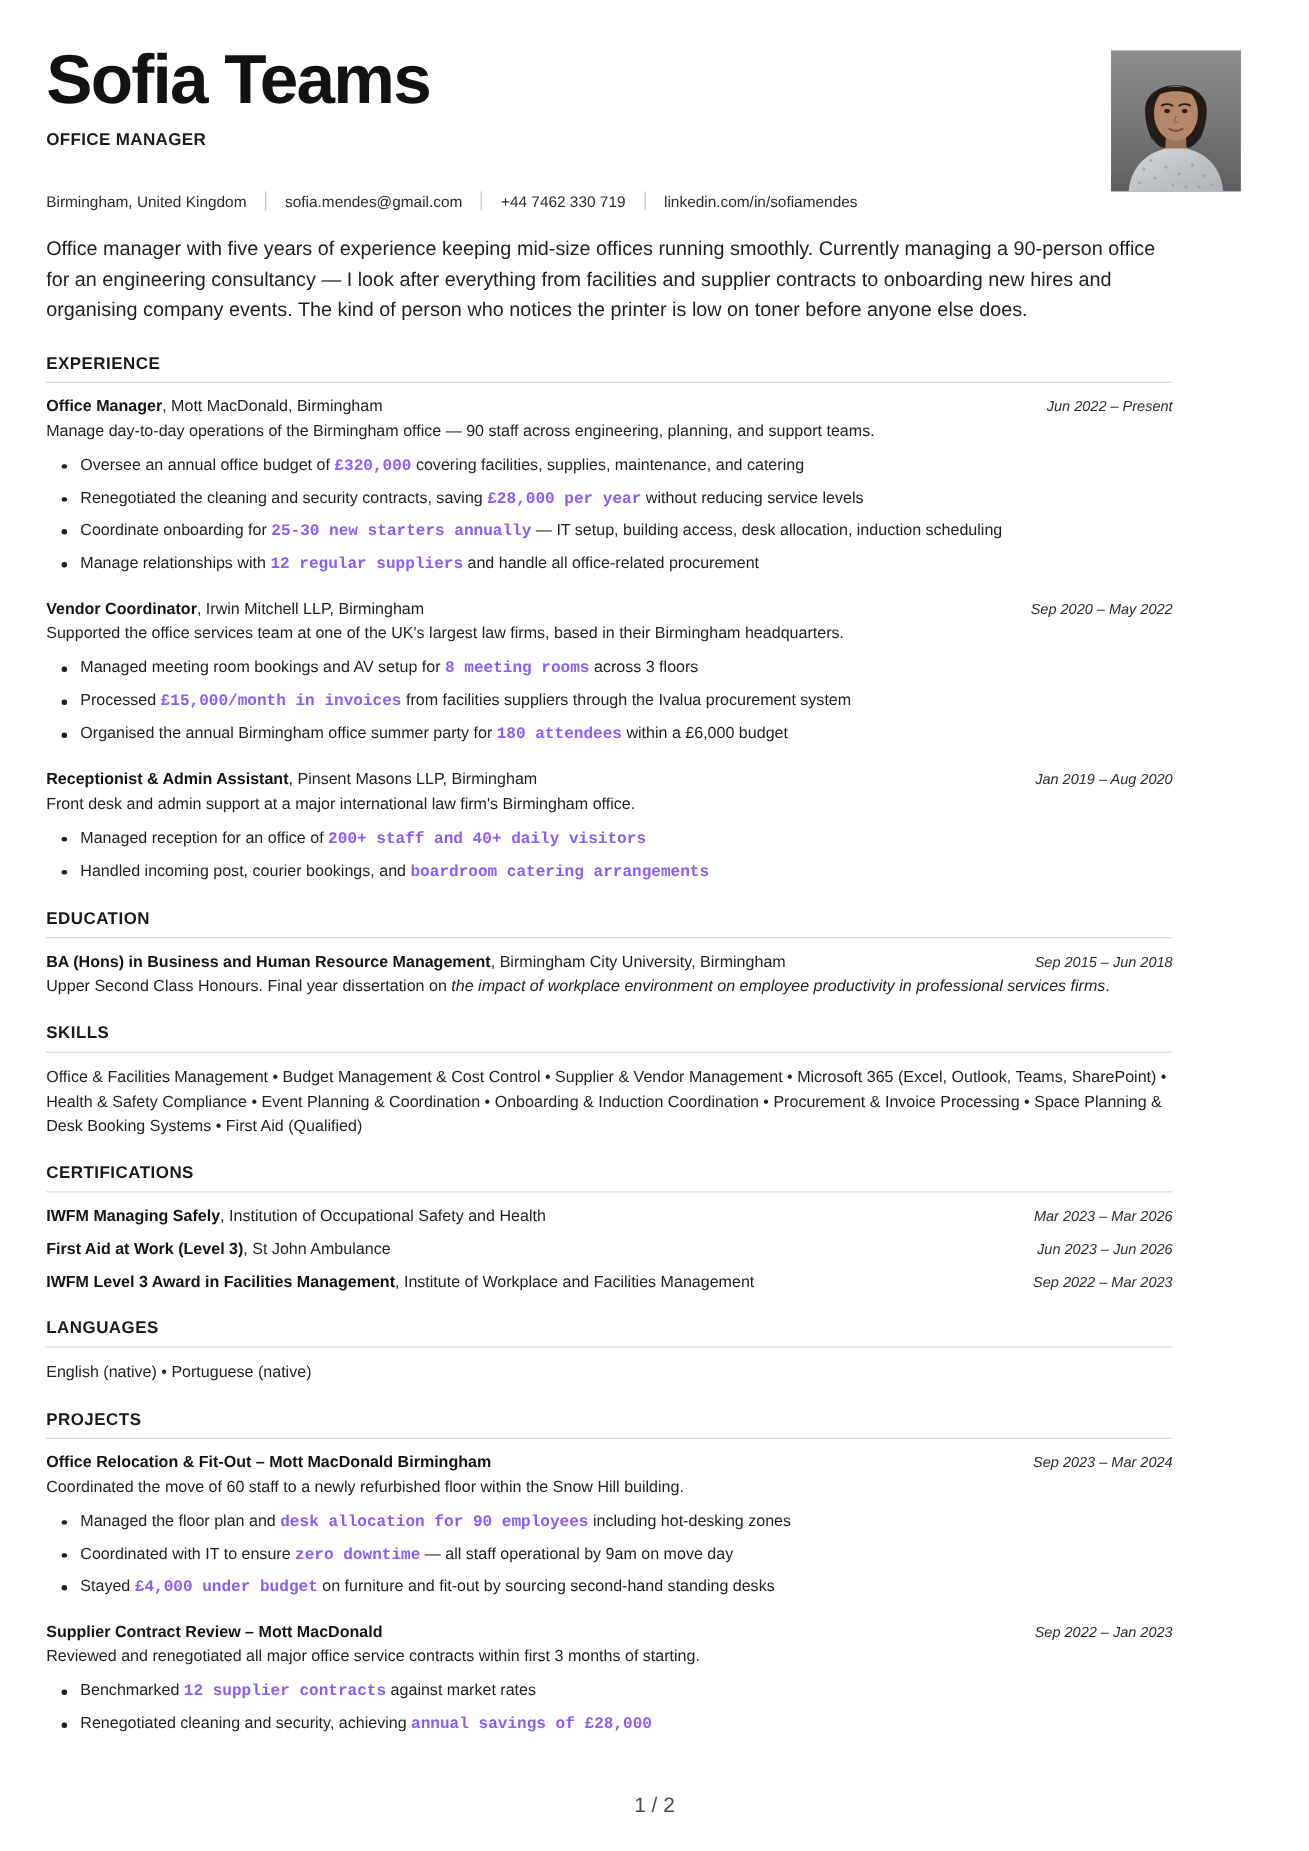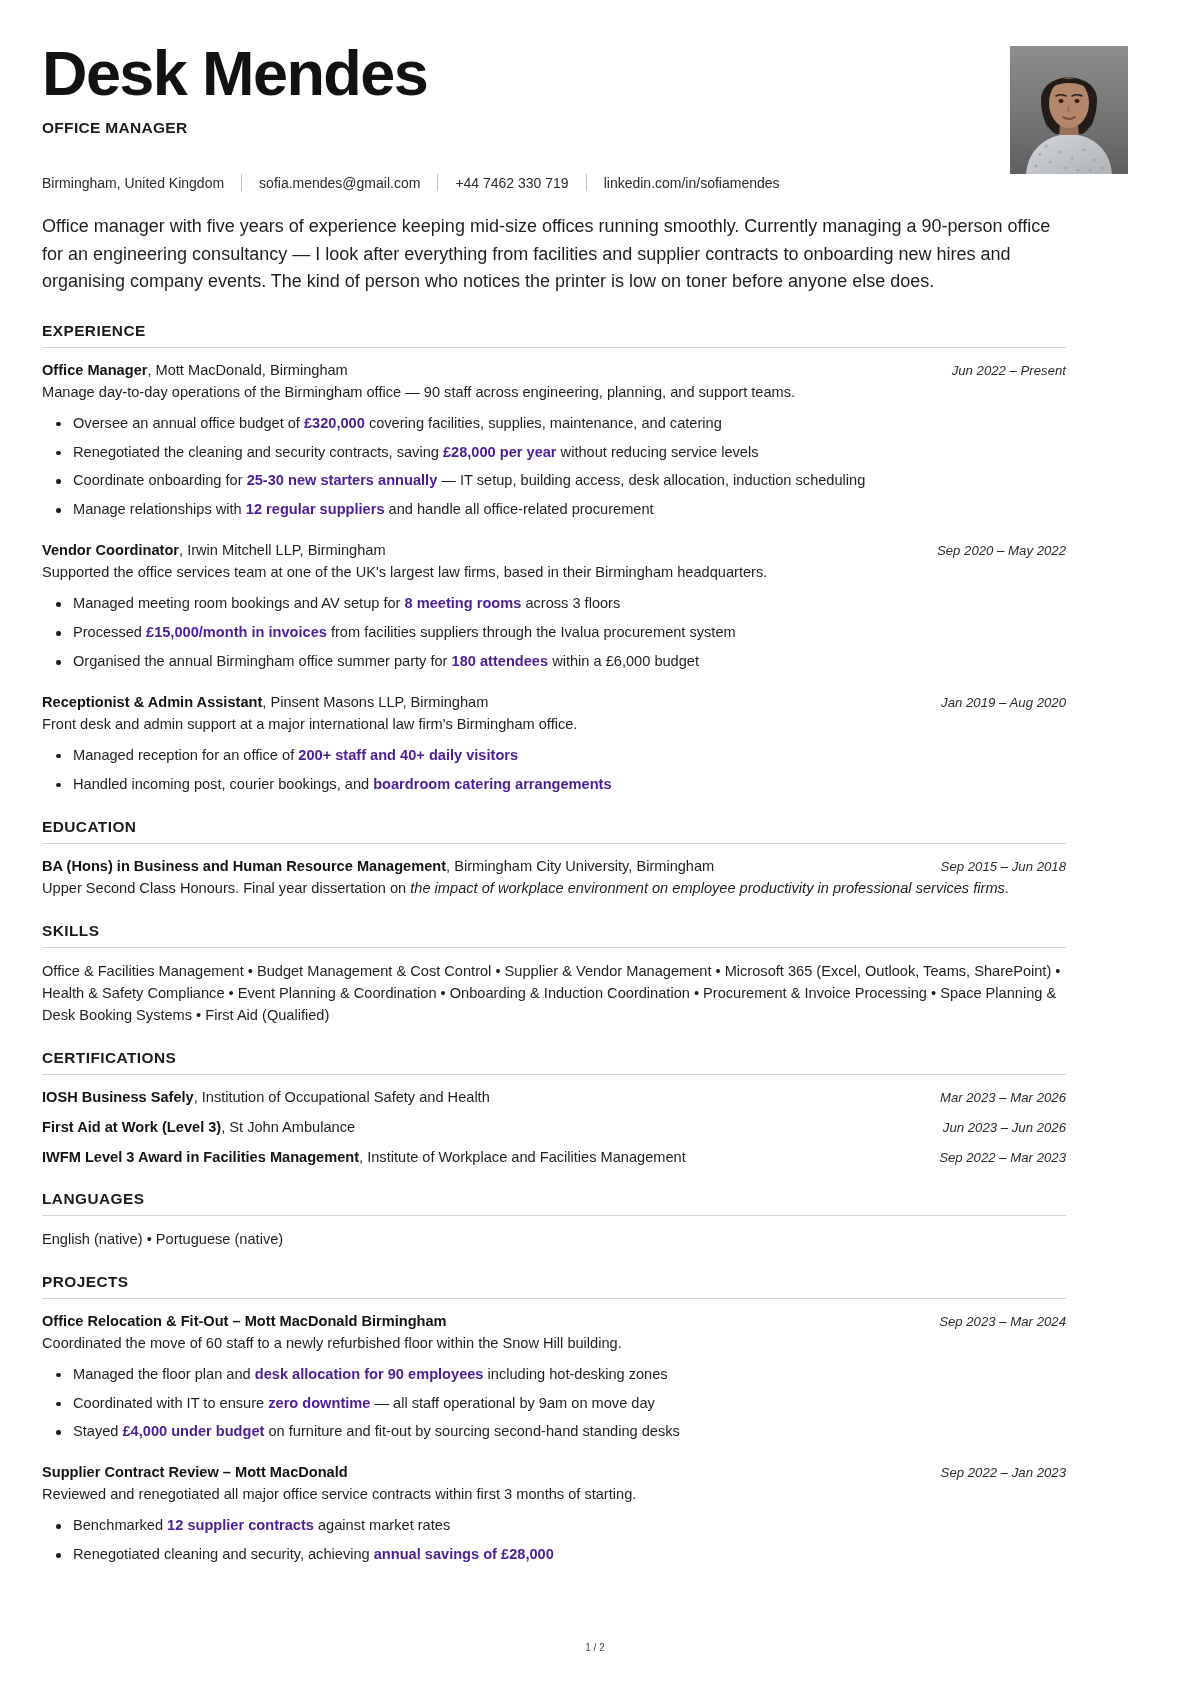--- a/index.html
+++ b/index.html
@@ -142,21 +142,21 @@
   ul.bullets li::before {
     content: "";
     position: absolute;
     left: -17px;
     top: 9px;
     width: 4.5px;
     height: 4.5px;
     border-radius: 50%;
     background: #1f1f1f;
   }
-  ul.bullets li b { font-weight: 700; color: #4c1d95; }
+  ul.bullets li b { font-weight: 700; color: #8b5cf6; font-family: Liberation Mono, monospace; }
 
   
   .text-block {
     font-size: 14.6px;
     line-height: 1.53;
     color: #1f1f1f;
     max-width: 1024px;
     margin-bottom: 6px;
   }
 
@@ -176,32 +176,32 @@
   }
   .cert-name b { font-weight: 700; color: #141414; }
 
   
   .footer {
     position: absolute;
     left: 0;
     right: 0;
     bottom: 30px;
     text-align: center;
-    font-size: 10px;
+    font-size: 19px;
     color: #4a4a4a;
   }
 </style>
 </head>
 <body>
 
 <div class="page">
 
   <div class="header">
     <div class="header-left">
-      <h1 class="name">Desk Mendes</h1>
+      <h1 class="name">Sofia Teams</h1>
       <div class="job-title">OFFICE MANAGER</div>
     </div>
     <div class="photo">
       <svg viewBox="0 0 118 128" preserveAspectRatio="xMidYMid slice">
         <defs>
           <linearGradient id="bgGrad" x1="0" y1="0" x2="0" y2="1">
             <stop offset="0%" stop-color="#8d8d8d"></stop>
             <stop offset="55%" stop-color="#757575"></stop>
             <stop offset="100%" stop-color="#5f5f5f"></stop>
           </linearGradient>
@@ -324,21 +324,21 @@
     <div class="section-title">SKILLS</div>
     <div class="rule"></div>
     <div class="text-block">Office &amp; Facilities Management • Budget Management &amp; Cost Control • Supplier &amp; Vendor Management • Microsoft 365 (Excel, Outlook, Teams, SharePoint) • Health &amp; Safety Compliance • Event Planning &amp; Coordination • Onboarding &amp; Induction Coordination • Procurement &amp; Invoice Processing • Space Planning &amp; Desk Booking Systems • First Aid (Qualified)</div>
   </div>
 
   <div class="section">
     <div class="section-title">CERTIFICATIONS</div>
     <div class="rule"></div>
     <div id="certification-entries">
         <div class="cert-row">
-          <div class="cert-name"><b>IOSH Business Safely</b>, Institution of Occupational Safety and Health</div>
+          <div class="cert-name"><b>IWFM Managing Safely</b>, Institution of Occupational Safety and Health</div>
           <div class="entry-date">Mar 2023 – Mar 2026</div>
         </div>
         <div class="cert-row">
           <div class="cert-name"><b>First Aid at Work (Level 3)</b>, St John Ambulance</div>
           <div class="entry-date">Jun 2023 – Jun 2026</div>
         </div>
         <div class="cert-row">
           <div class="cert-name"><b>IWFM Level 3 Award in Facilities Management</b>, Institute of Workplace and Facilities Management</div>
           <div class="entry-date">Sep 2022 – Mar 2023</div>
         </div>

